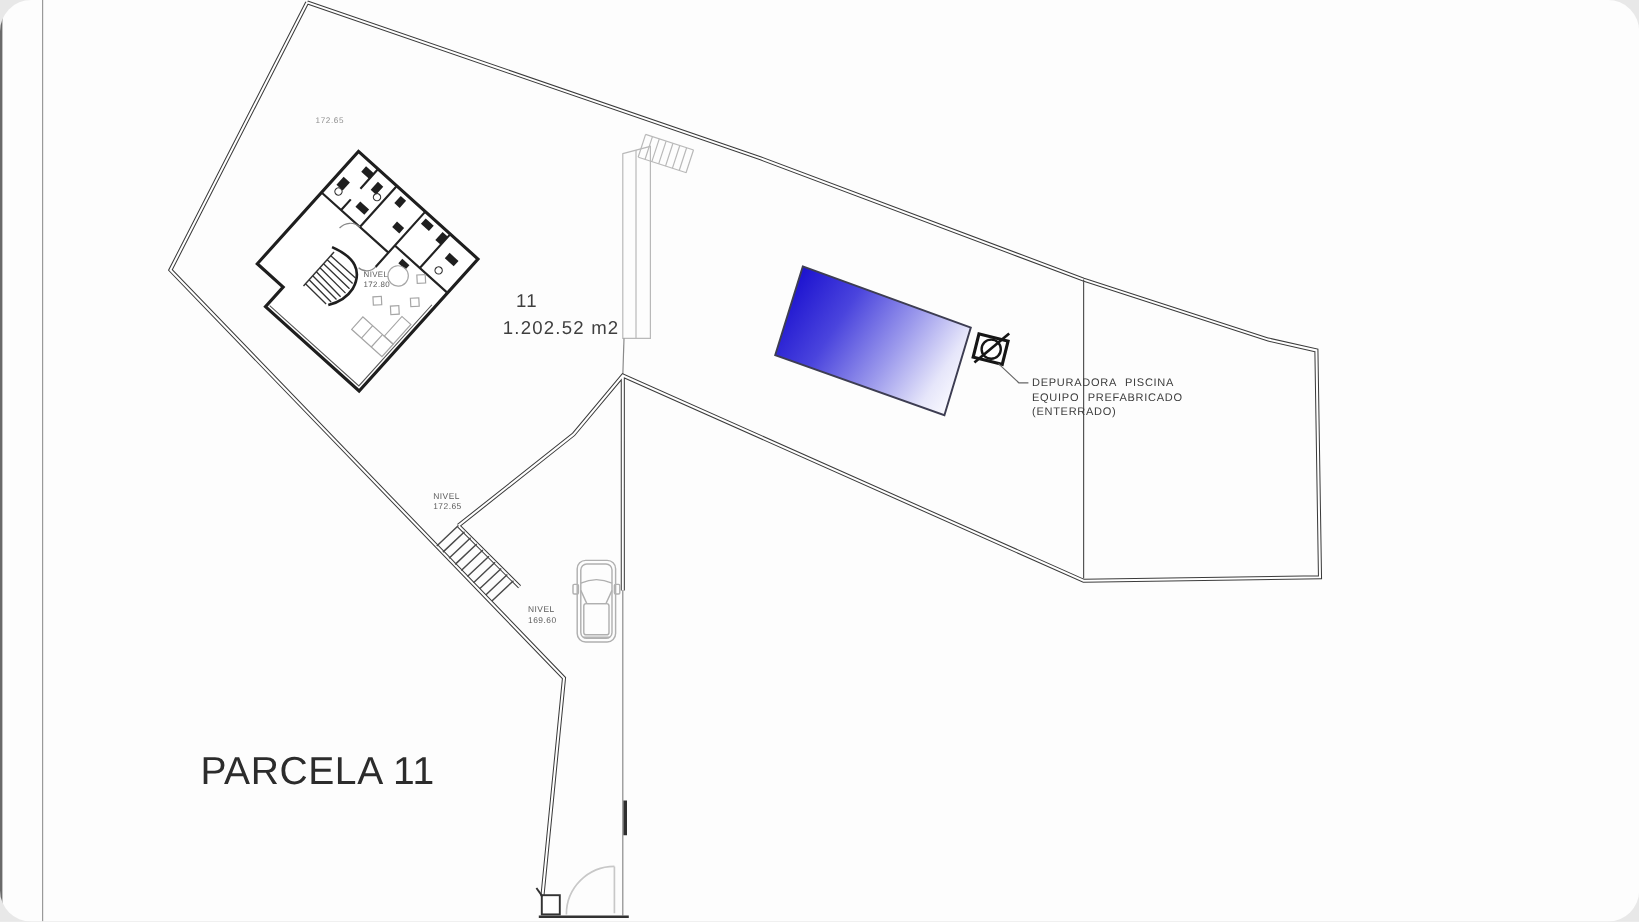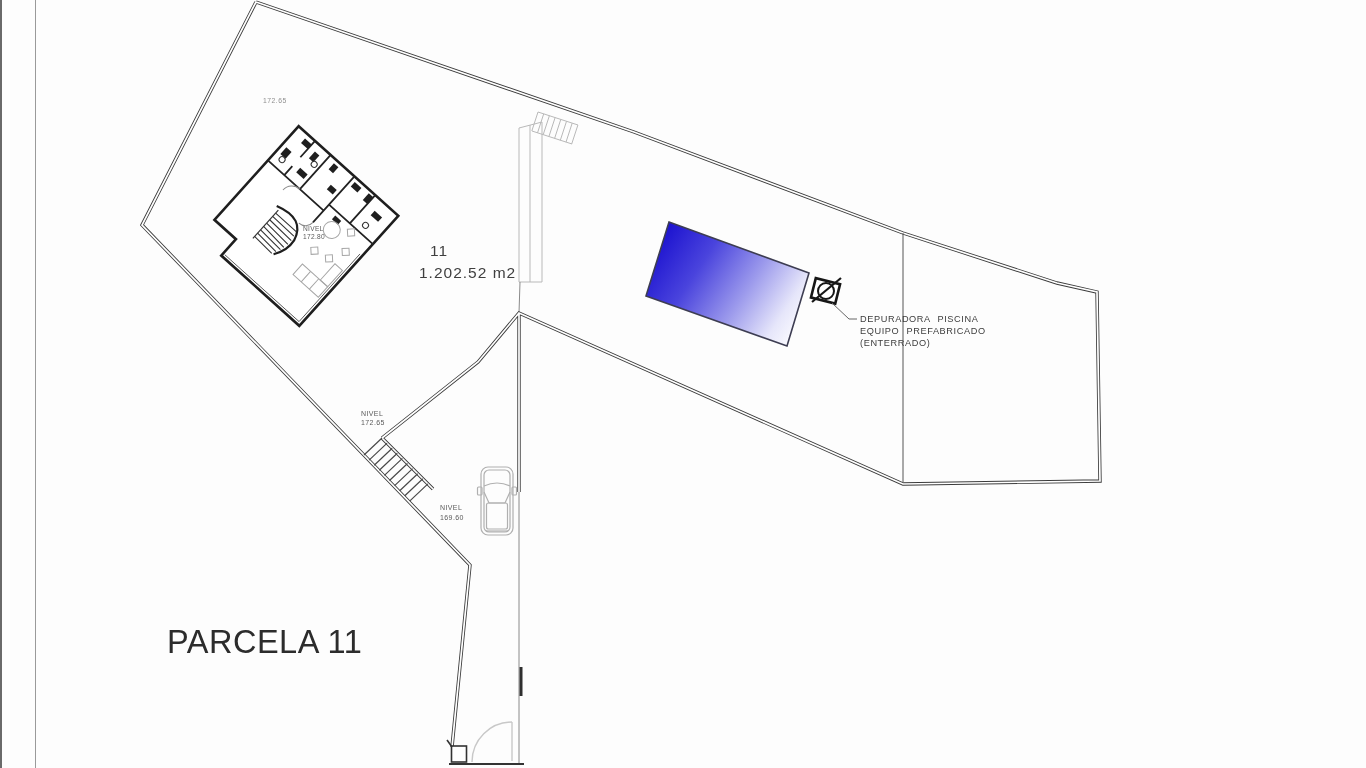--- a/index.html
+++ b/index.html
@@ -2,20 +2,21 @@
 <html><head>
 <meta charset="utf-8">
 <style>
   html,body{margin:0;padding:0;background:#e8e8e8;}
   .sheet{
     position:relative;
     width:1366px;height:768px;
     background:#fdfdfd;
     overflow:hidden;
     font-family:"Liberation Sans", sans-serif;
+    border-radius:26px;
   }
   svg{display:block;}
   text{fill:#3e3e3e;}
   .t-tiny{font-size:6.8px;letter-spacing:.5px;fill:#8f8f8f;}
   .t-nivel{font-size:7px;letter-spacing:.4px;fill:#5a5a5a;}
   .t-nivel-sm{font-size:6.6px;letter-spacing:.3px;fill:#5a5a5a;}
   .t-area{font-size:15.5px;letter-spacing:1px;fill:#3f3f3f;}
   .t-note{font-size:9.2px;letter-spacing:.6px;word-spacing:4px;fill:#3c3c3c;}
   .t-title{font-size:32.5px;letter-spacing:.5px;fill:#2c2c2c;}
   .dbl-a{fill:none;stroke:#3b3b3b;stroke-width:3.4;stroke-linejoin:miter;}

